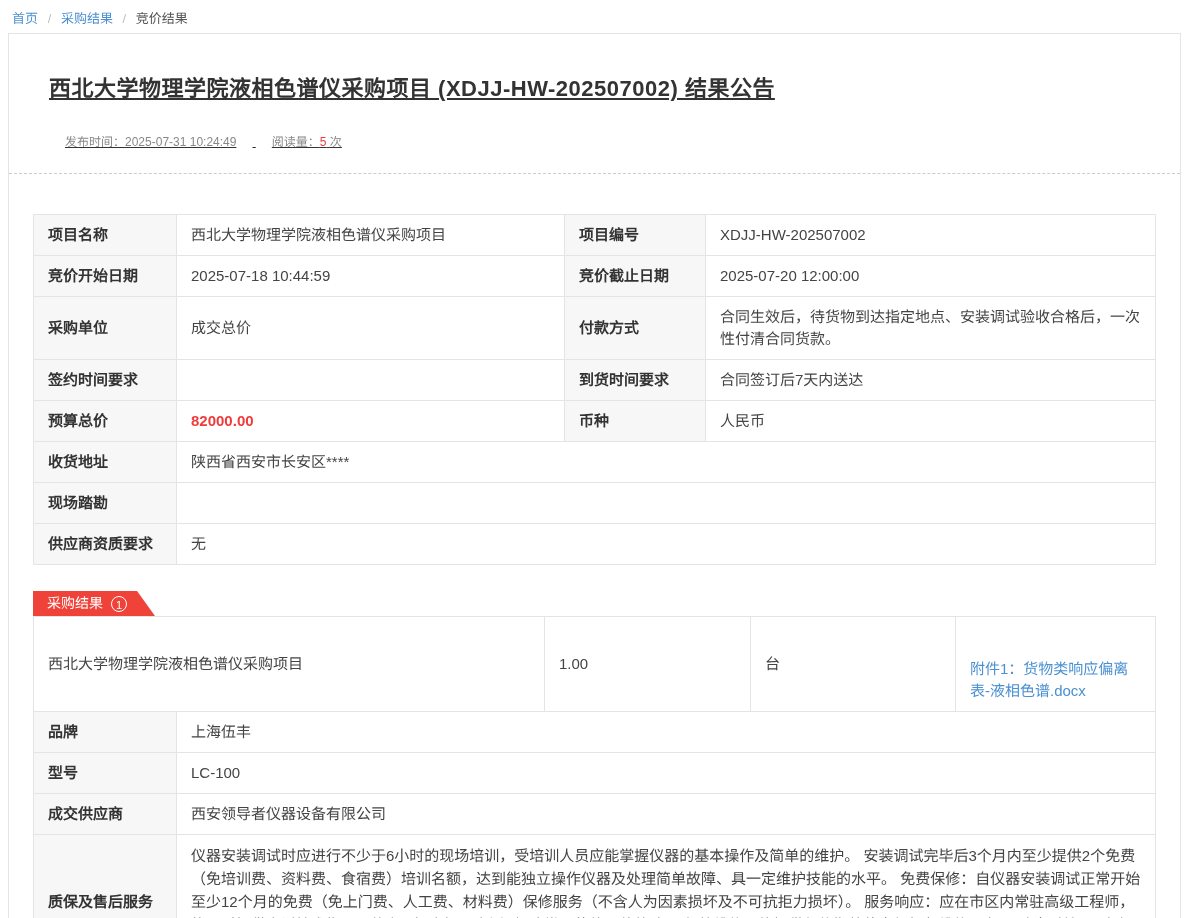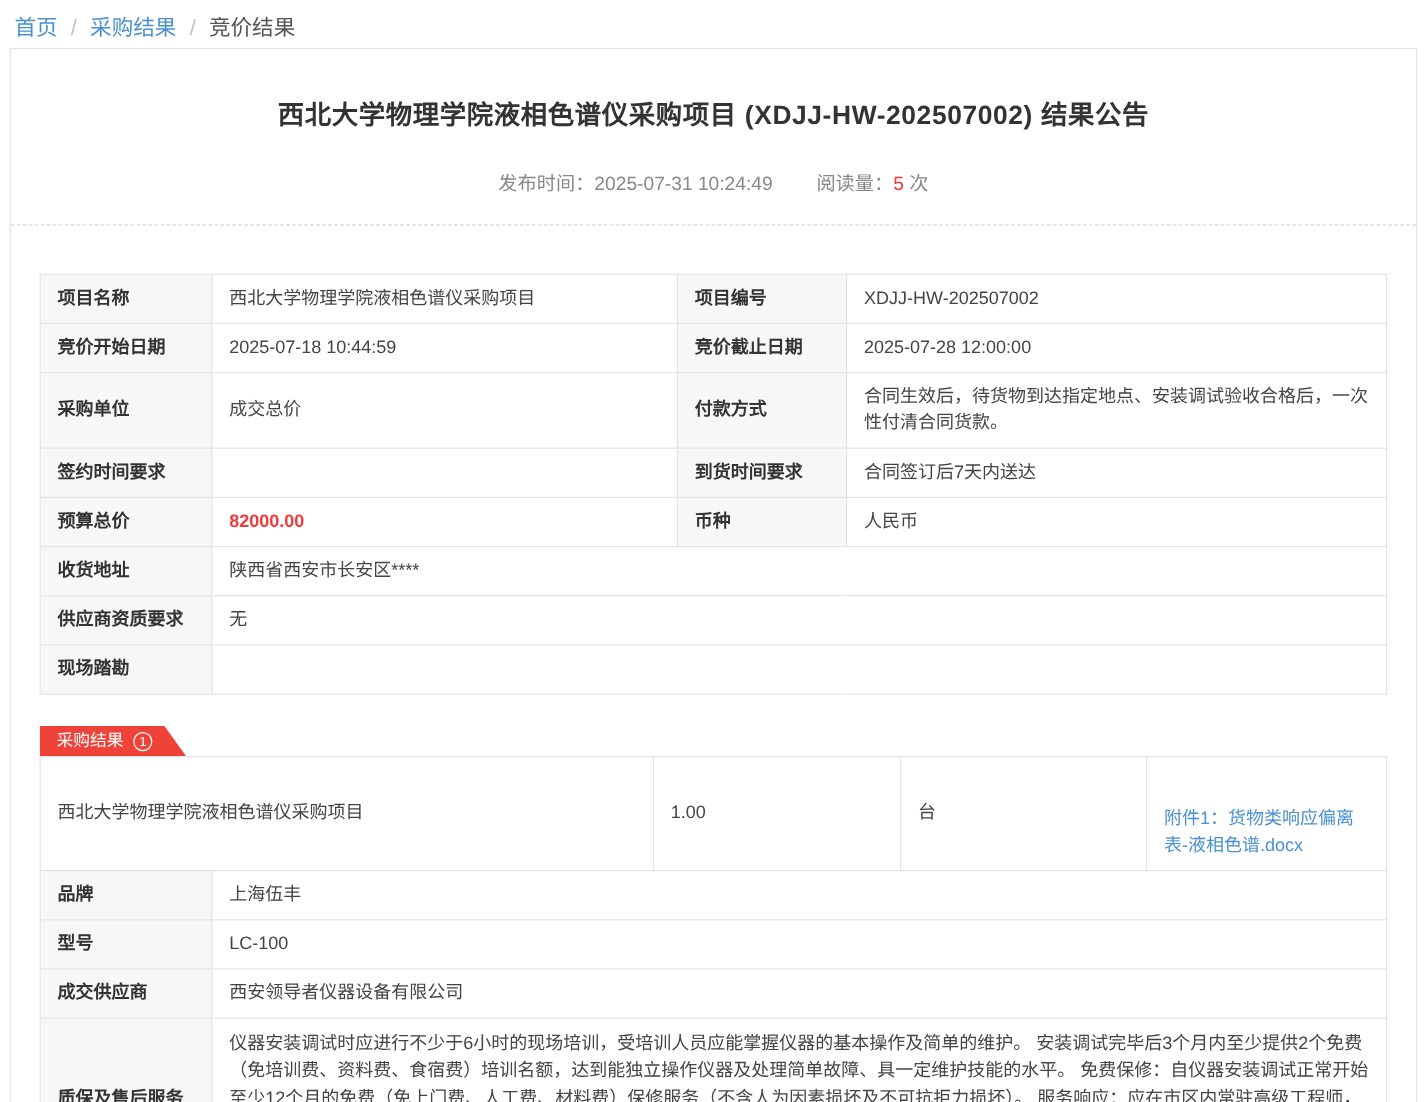--- a/index.html
+++ b/index.html
@@ -15,51 +15,51 @@
   body{
     width:1189px;
     font-family:"Liberation Sans","DejaVu Sans",sans-serif;
     background:#ffffff;
     color:var(--text-dark);
     font-size:14px;
   }
   
   .breadcrumb{
     padding:8px 12px 6px 12px;
-    font-size:18px;
+    font-size:13px;
     color:#999;
   }
   .breadcrumb a{
     color:var(--link-blue);
     text-decoration:none;
     cursor:pointer;
   }
   .breadcrumb .sep{color:#c0c0c0;margin:0 6px;}
   .breadcrumb .current{color:#555;}
   
   .card{
     margin:0 8px;
     border:1px solid var(--border-gray);
     background:#fff;
     min-height:880px;
   }
   .card-header{
     padding:36px 40px 24px 40px;
     border-bottom:1px dashed #cccccc;
-    text-align:center;
+    text-decoration:underline;
   }
   .card-header h1{
     font-size:22px;
     font-weight:bold;
     color:#333;
     letter-spacing:0.5px;
   }
   .meta{
     margin-top:30px;
-    font-size:16px;
+    font-size:12px;
     color:var(--text-gray);
   }
   .meta .block{margin:0 16px;}
   .meta .red{color:var(--price-red);}
   .card-body{padding:40px 24px 30px 24px;}
   
   table{
     width:100%;
     border-collapse:collapse;
     table-layout:fixed;
@@ -150,21 +150,21 @@
           <tr>
         <th>项目名称</th>
         <td>西北大学物理学院液相色谱仪采购项目</td>
         <th>项目编号</th>
         <td>XDJJ-HW-202507002</td>
       </tr>
       <tr>
         <th>竞价开始日期</th>
         <td>2025-07-18 10:44:59</td>
         <th>竞价截止日期</th>
-        <td>2025-07-28 12:00:00</td>
+        <td>2025-07-20 12:00:00</td>
       </tr>
       <tr>
         <th>采购单位</th>
         <td>成交总价</td>
         <th>付款方式</th>
         <td>合同生效后，待货物到达指定地点、安装调试验收合格后，一次性付清合同货款。</td>
       </tr>
       <tr>
         <th>签约时间要求</th>
         <td></td>
@@ -175,26 +175,26 @@
         <th>预算总价</th>
         <td class="price">82000.00</td>
         <th>币种</th>
         <td>人民币</td>
       </tr>
       <tr>
         <th>收货地址</th>
         <td colspan="3">陕西省西安市长安区****</td>
       </tr>
       <tr>
+        <th>现场踏勘</th>
+        <td colspan="3"></td>
+      </tr>
+      <tr>
         <th>供应商资质要求</th>
         <td colspan="3">无</td>
-      </tr>
-      <tr>
-        <th>现场踏勘</th>
-        <td colspan="3"></td>
       </tr>
     </tbody>
       </table>
 
     
     <div class="badge">
       <span>采购结果</span>
       <span class="circle">1</span>
     </div>
 

